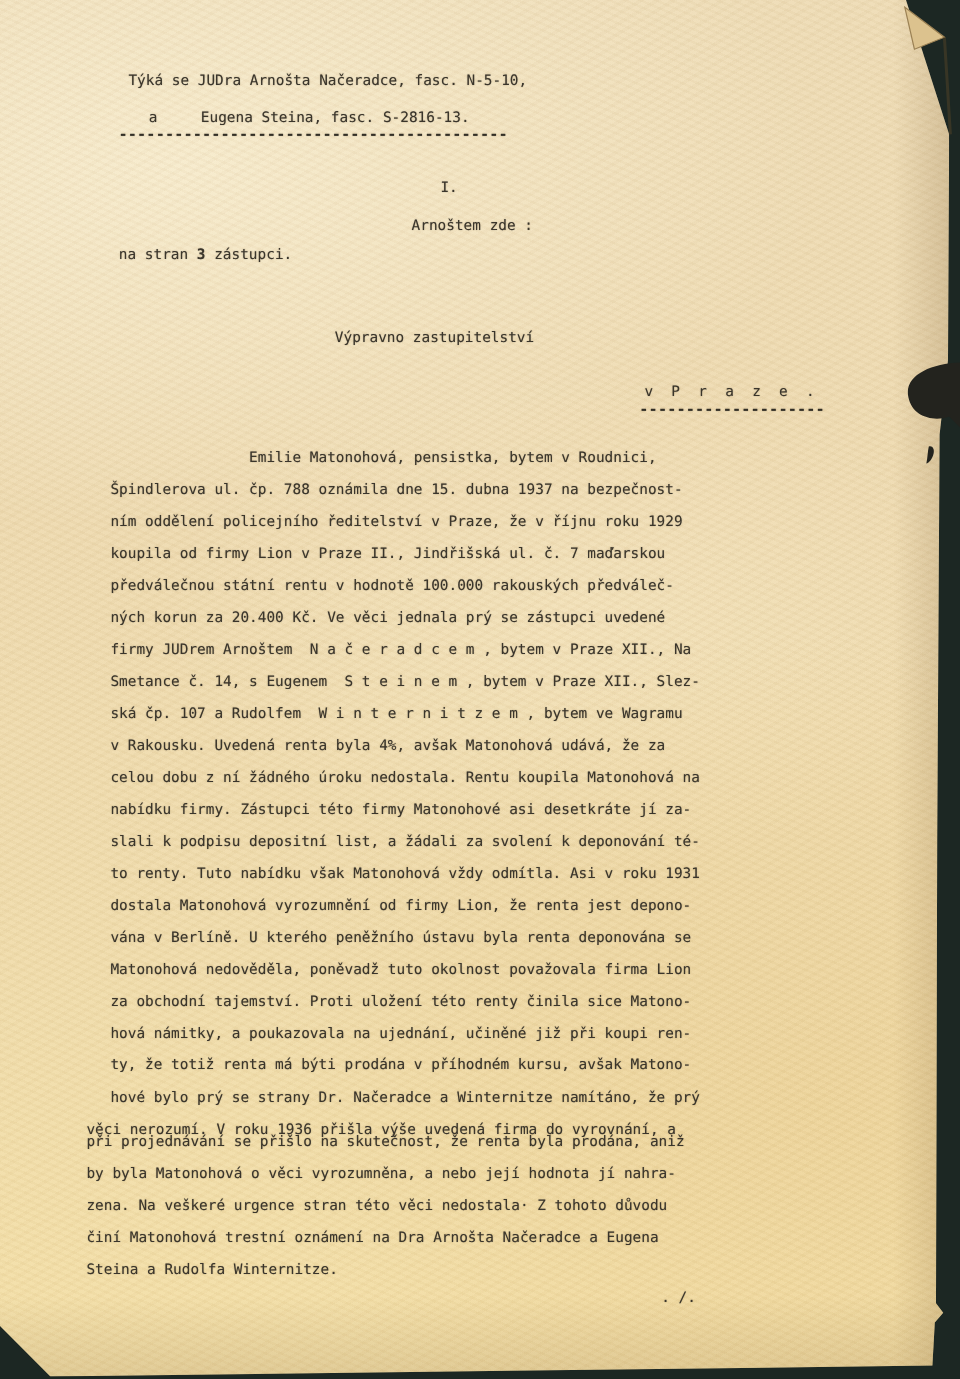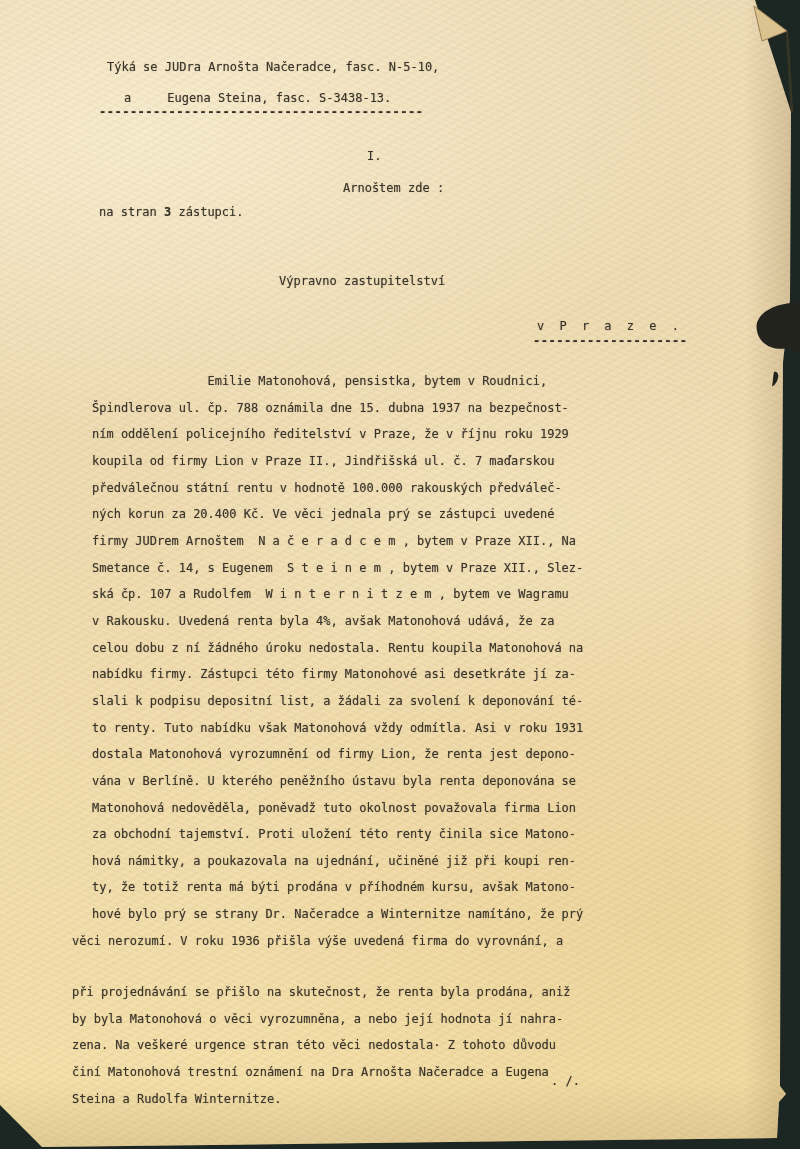--- a/index.html
+++ b/index.html
@@ -55,21 +55,21 @@
 <div class="paper-shade"></div>
 
 <svg class="marks" width="800" height="1149" viewBox="0 0 800 1149">
   <path d="M754,6 L787,31 L762,41 Z" fill="#dcc28e" stroke="#9b8154" stroke-width="1"></path>
   <path d="M787,31 L792,112" stroke="rgba(90,70,40,.45)" stroke-width="2.5" fill="none"></path>
   <path d="M800,302 C775,303 753,313 757,331 C760,347 778,352 791,347 L800,356 Z" fill="#23231e"></path>
   <path d="M774,372 C777,371 779,374 778,378 C777,383 773,387 772,386 C773,382 773,376 774,372 Z" fill="#23231e"></path>
 </svg>
 
 <div class="txt" style="left:107px;top:54px;">Týká se JUDra Arnošta Načeradce, fasc. N-5-10,</div>
-<div class="txt" style="left:124px;top:85px;">a     Eugena Steina, fasc. S-3438-13.</div>
+<div class="txt" style="left:124px;top:85px;">a     Eugena Steina, fasc. S-2816-13.</div>
 <div class="txt rule" style="left:99px;top:99px;">------------------------------------------</div>
 
 <div class="txt" style="left:367px;top:143px;">I.</div>
 <div class="txt" style="left:343px;top:175px;">Arnoštem zde :</div>
 <div class="txt" style="left:99px;top:199px;"><span>na stran </span><span class="bold">3</span><span> zástupci.</span></div>
 
 <div class="txt" style="left:279px;top:268px;">Výpravno zastupitelství</div>
 <div class="txt spaced" style="left:537px;top:313px;">v P r a z e .</div>
 <div class="txt rule" style="left:533px;top:328px;">--------------------</div>
 
@@ -90,19 +90,19 @@
 dostala Matonohová vyrozumnění od firmy Lion, že renta jest depono-
 vána v Berlíně. U kterého peněžního ústavu byla renta deponována se
 Matonohová nedověděla, poněvadž tuto okolnost považovala firma Lion
 za obchodní tajemství. Proti uložení této renty činila sice Matono-
 hová námitky, a poukazovala na ujednání, učiněné již při koupi ren-
 ty, že totiž renta má býti prodána v příhodném kursu, avšak Matono-
 hové bylo prý se strany Dr. Načeradce a Winternitze namítáno, že prý</div>
 
 <div class="txt" style="left:72px;top:927.65px;">věci nerozumí. V roku 1936 přišla výše uvedená firma do vyrovnání, a</div>
 
-<div class="txt" style="left:72px;top:979px;">při projednávání se přišlo na skutečnost, že renta byla prodána, aniž
+<div class="txt" style="left:72px;top:938px;">při projednávání se přišlo na skutečnost, že renta byla prodána, aniž
 by byla Matonohová o věci vyrozumněna, a nebo její hodnota jí nahra-
 zena. Na veškeré urgence stran této věci nedostala· Z tohoto důvodu
 činí Matonohová trestní oznámení na Dra Arnošta Načeradce a Eugena
 Steina a Rudolfa Winternitze.</div>
 
 <div class="txt" style="left:551px;top:1068px;">. /.</div>
 
 </body></html>

